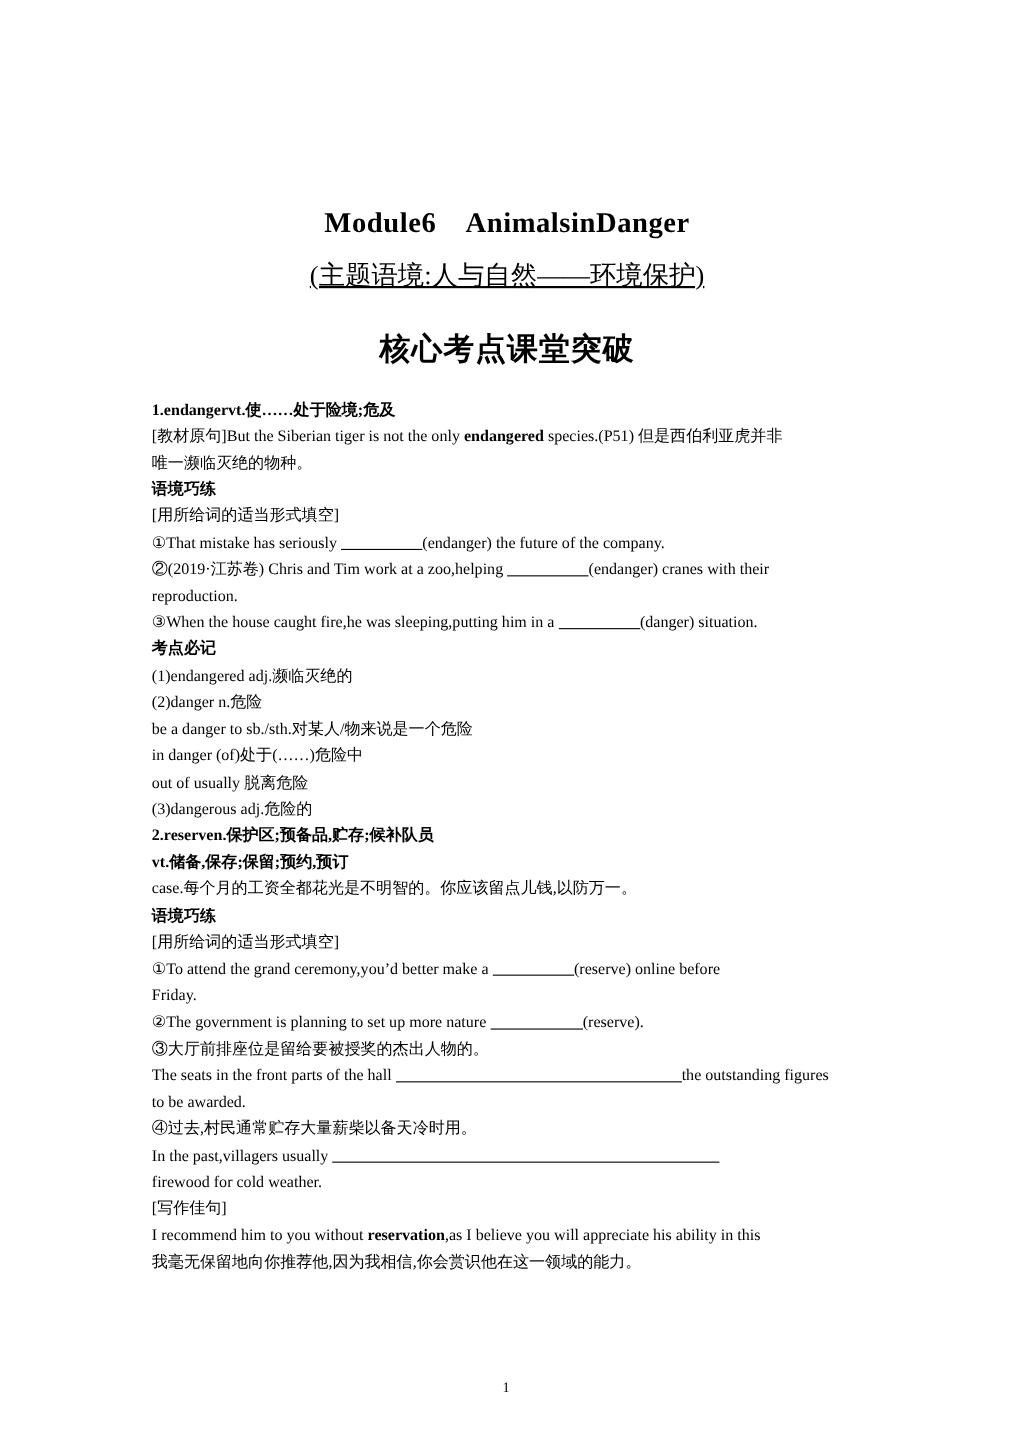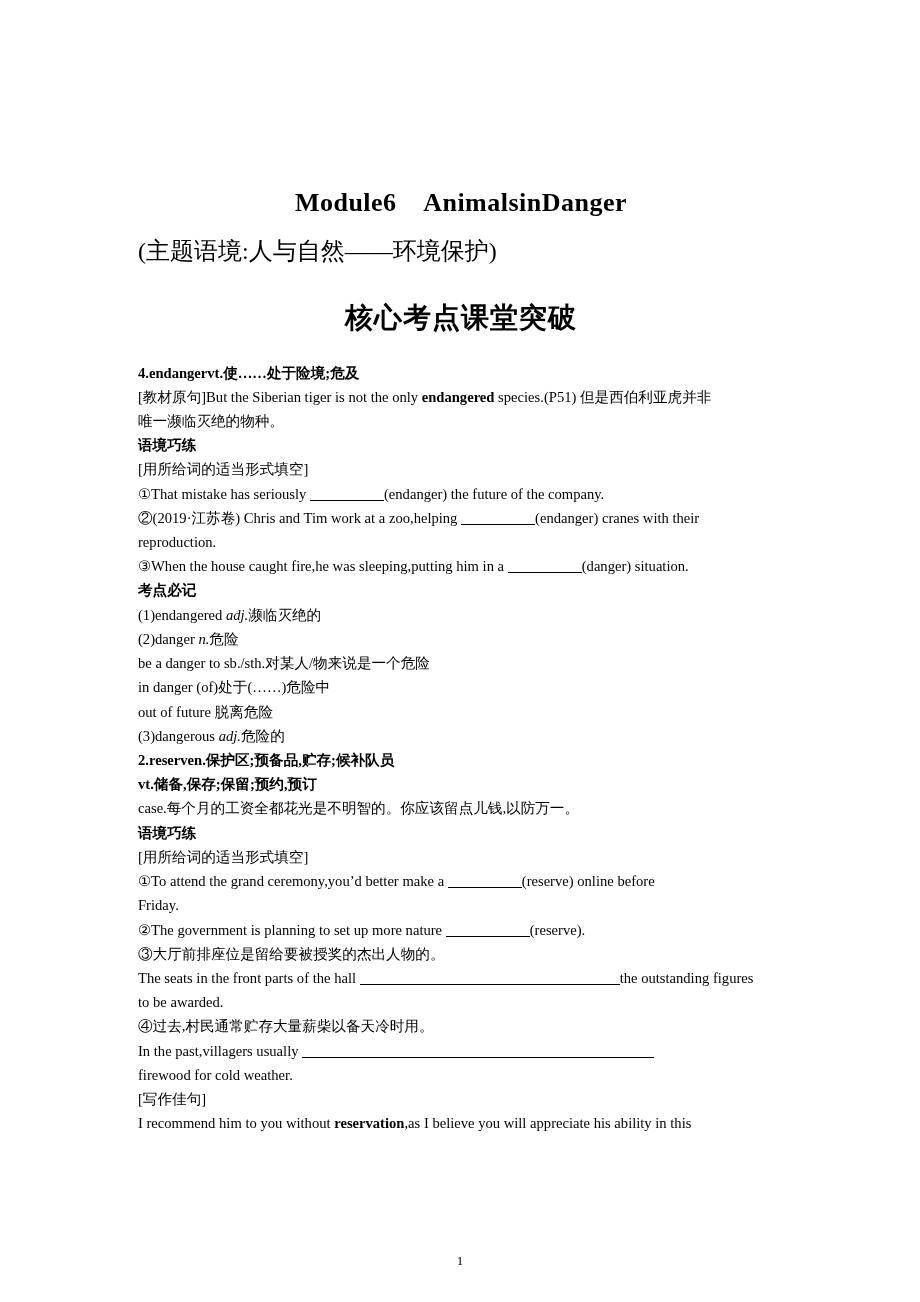--- a/index.html
+++ b/index.html
@@ -38,22 +38,24 @@
     font-size: 26px;
     font-weight: bold;
     text-align: center;
     letter-spacing: 0.5px;
     margin-top: 140px;
     line-height: 1.25;
     white-space: pre;
   }
   .title-sub {
     font-size: 24px;
+    text-align: center;
     margin-top: 16px;
     line-height: 1.25;
+    text-decoration: underline;
   }
   .title-section {
     font-size: 28px;
     font-weight: bold;
     text-align: center;
     margin-top: 34px;
     letter-spacing: 1px;
     line-height: 1.25;
   }
 
@@ -66,21 +68,21 @@
 
   p.line {
     margin: 0;
     padding: 0;
     font-size: 14.6px;
     line-height: 1.66;
     text-align: left;
   }
 
   .b        { font-weight: bold; }
-  .it       { font-style: italic; }
+  .it       { }
   .entry    { font-weight: bold; font-size: 15.2px; }
   .cn-head  { font-weight: bold; }
 
   
   .blank {
     display: inline-block;
     border-bottom: 1px solid #000;
     height: 0.95em;
     vertical-align: -2px;
   }
@@ -104,21 +106,21 @@
 
 <div class="page">
   <div class="content">
 
     <div class="title-main">Module6    AnimalsinDanger</div>
     <div class="title-sub">(主题语境:人与自然——环境保护)</div>
     <div class="title-section">核心考点课堂突破</div>
 
     <div class="body-block">
 
-      <p class="line entry">4.endangervt.使……处于险境;危及</p>
+      <p class="line entry">1.endangervt.使……处于险境;危及</p>
 
       <p class="line"><span>[教材原句]</span><span>But the Siberian tiger is not the only </span><span class="b">endangered</span><span> species.(P51)  但是西伯利亚虎并非</span></p>
       <p class="line">唯一濒临灭绝的物种。</p>
 
       <p class="line cn-head">语境巧练</p>
       <p class="line">[用所给词的适当形式填空]</p>
 
       <p class="line"><span>①That mistake has seriously </span><span class="blank blank-sm"></span><span>(endanger) the future of the company.</span></p>
 
       <p class="line"><span>②(2019·江苏卷) Chris and Tim work at a zoo,helping </span><span class="blank blank-sm"></span><span>(endanger) cranes with their</span></p>
@@ -129,21 +131,21 @@
       <p class="line cn-head">考点必记</p>
 
       <p class="line"><span>(1)</span><span>endangered </span><span class="it">adj.</span><span>濒临灭绝的</span></p>
 
       <p class="line"><span>(2)</span><span>danger </span><span class="it">n.</span><span>危险</span></p>
 
       <p class="line"><span></span><span>be a danger to sb./sth.</span><span class="it"></span><span>对某人/物来说是一个危险</span></p>
 
       <p class="line"><span></span><span>in danger (of)</span><span class="it"></span><span>处于(……)危险中</span></p>
 
-      <p class="line"><span></span><span>out of future </span><span class="it"></span><span>脱离危险</span></p>
+      <p class="line"><span></span><span>out of usually </span><span class="it"></span><span>脱离危险</span></p>
 
       <p class="line"><span>(3)</span><span>dangerous </span><span class="it">adj.</span><span>危险的</span></p>
 
     </div>
 
     <div style="font-size:14.6px;line-height:1.66;">
 
       <p class="line entry">2.reserven.保护区;预备品,贮存;候补队员</p>
       <p class="line entry">vt.储备,保存;保留;预约,预订</p>
 
@@ -161,19 +163,20 @@
       <p class="line">③大厅前排座位是留给要被授奖的杰出人物的。</p>
       <p class="line"><span>The seats in the front parts of the hall </span><span class="blank blank-lg"></span><span>the outstanding figures</span></p>
       <p class="line">to be awarded.</p>
 
       <p class="line">④过去,村民通常贮存大量薪柴以备天冷时用。</p>
       <p class="line"><span>In the past,villagers usually </span><span class="blank blank-xl"></span><span></span></p>
       <p class="line">firewood for cold weather.</p>
 
       <p class="line">[写作佳句]</p>
       <p class="line"><span>I recommend him to you without </span><span class="b">reservation</span><span>,as I believe you will appreciate his ability in this</span></p>
+      <p class="line">我毫无保留地向你推荐他,因为我相信,你会赏识他在这一领域的能力。</p>
 
     </div>
 
   </div>
 
   <div class="page-num">1</div>
 </div>
 
 </body></html>

